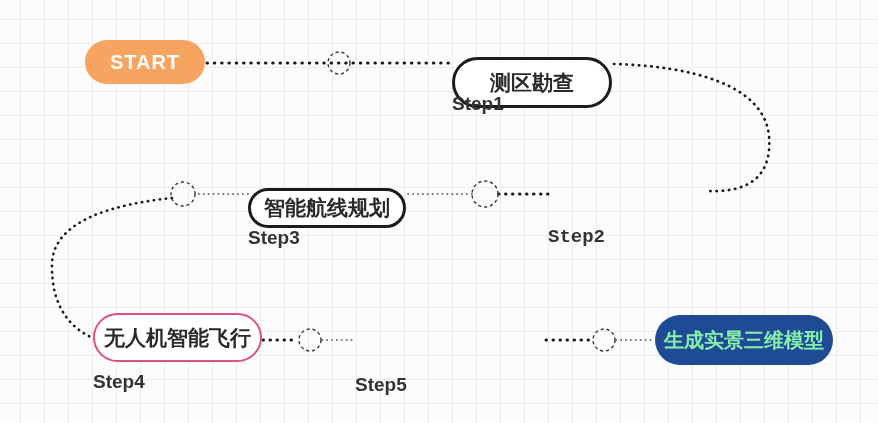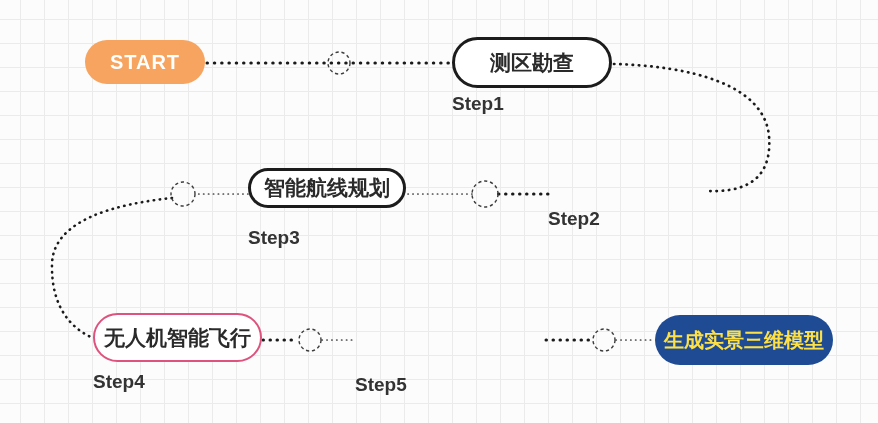--- a/index.html
+++ b/index.html
@@ -34,59 +34,60 @@
     white-space: nowrap;
     cursor: default;
     text-align: right;
   }
   .node.plain {
     background: #ffffff;
     border: 3px solid var(--node-border, #1c1c1c);
     border-radius: 26px;
     color: #2a2a2a;
     font-size: 21px;
+    margin-top: 20px;
   }
   .node.start {
     background: var(--start-fill, #f6a45f);
     border-radius: 22px;
     color: #ffffff;
     font-size: 20px;
     letter-spacing: 1px;
   }
   .node.highlight {
     background: #ffffff;
     border: 2.5px solid var(--highlight-border, #dd537e);
     border-radius: 26px;
     color: #2a2a2a;
     font-size: 21px;
   }
   .node.end {
     background: var(--end-fill, #1e4b94);
     border-radius: 25px;
-    color: #fde047;
+    color: #86efac;
     font-size: 20px;
   }
   .step-label {
     position: absolute;
     text-align: left;
     font-weight: 700;
     font-size: 19px;
     color: var(--step-color, #333333);
     white-space: nowrap;
   }
   
   #n-start  { left: 85px;  top: 40px;  width: 120px; height: 44px; }
   #n-step1  { left: 452px; top: 37px;  width: 160px; height: 51px; }
   #n-step2  { left: 548px; top: 168px; width: 158px; height: 51px; }
   #n-step3  { left: 248px; top: 168px; width: 158px; height: 40px; }
   #n-step4  { left: 93px;  top: 313px; width: 169px; height: 49px; }
   #n-step5  { left: 355px; top: 314px; width: 191px; height: 51px; }
   #n-end    { left: 655px; top: 315px; width: 178px; height: 50px; }
   #l-step1  { left: 452px; top: 93px;  width: 160px; }
-  #l-step2  { left: 548px; top: 208px; width: 158px; }
+  #l-step2  { left: 548px; top: 226px; width: 158px; font-family: Liberation Mono, monospace; }
   #l-step3  { left: 248px; top: 227px; width: 158px; }
   #l-step4  { left: 93px;  top: 371px; width: 169px; }
   #l-step5  { left: 355px; top: 374px; width: 191px; }
 </style>
 </head>
 <body>
 
 <div class="canvas">
 
   <svg class="wires" viewBox="0 0 878 423">

